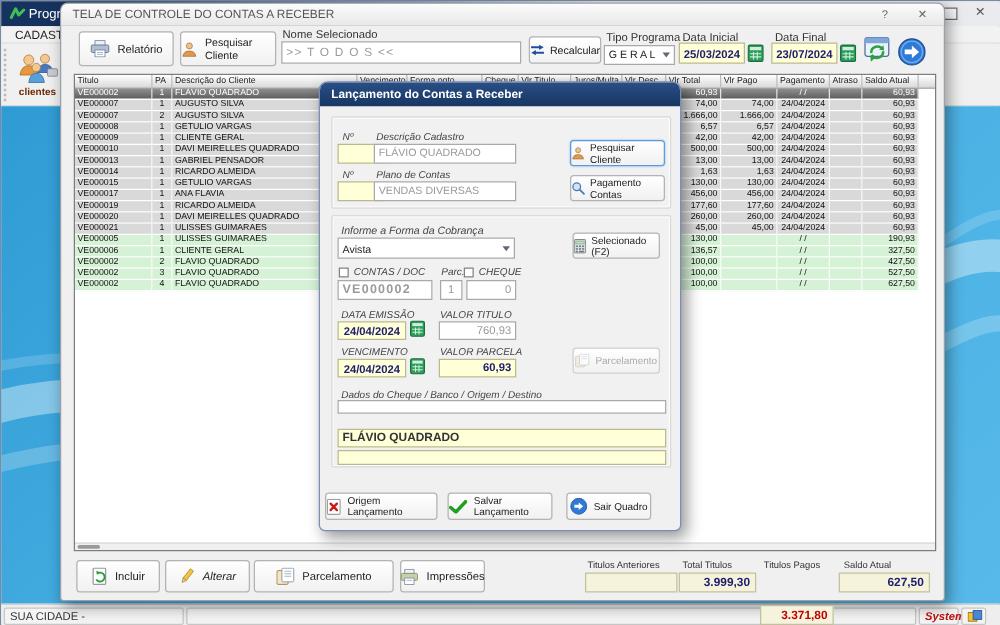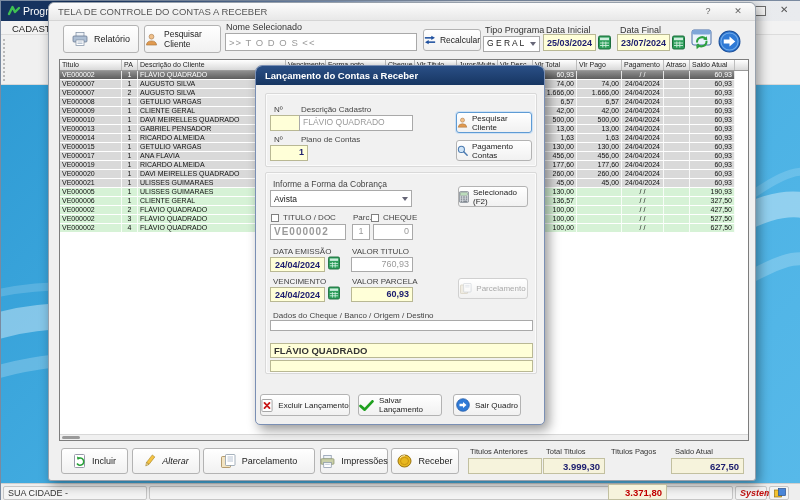--- a/index.html
+++ b/index.html
@@ -66,21 +66,21 @@
   .sum-field { position:absolute; height:16px; background:#f6f3dc; border:1px solid #c2c0a0; font-size:9.5px; font-weight:bold; text-align:right; padding:2px 4px; }
   .sum-navy { color:var(--value-navy); } .sum-red { color:var(--value-red); }
 
   
   #dialog { position:absolute; left:255px; top:65px; width:290px; height:360px; background:#f0f0f0;
     border:1px solid #7a8fb4; border-radius:7px 7px 5px 5px; box-shadow:4px 5px 12px rgba(0,0,0,.4); }
   #dlg-titlebar { position:absolute; left:0; top:0; width:100%; height:19px; background:linear-gradient(#2a4f86,#173662);
     border-radius:6px 6px 0 0; }
   #dlg-title { position:absolute; left:9px; top:4px; font-size:9.5px; font-weight:bold; color:#fff; }
   .groupbox { position:absolute; border:1px solid #d9d9d9; box-shadow:inset 0 0 0 1px #fbfbfb; border-radius:2px; background:#f1f1f1; }
-  .dlg-lbl { position:absolute; font-size:8px; color:#444; white-space:nowrap; }
+  .dlg-lbl { position:absolute; font-size:8px; color:#444; white-space:nowrap;font-style:italic; }
   .checkbox { position:absolute; width:8px; height:8px; background:#fff; border:1px solid #808080; }
 
   svg { display:block; flex:none; }
 </style>
 </head>
 <body>
 
 <div id="bg-window">
   <div id="bg-titlebar">
     <span class="abs" style="left:6px;top:3px;">
@@ -90,20 +90,34 @@
     </span>
     <span id="bg-title">Programa F</span>
     <span class="abs" style="left:754px;top:5px;width:11px;height:10px;border:1px solid #6d6d6d;background:#f6f6f6;"></span>
     <span class="abs" style="left:779px;top:3px;font-size:10px;color:#555;">✕</span>
   </div>
   <div id="bg-menubar">
     <span id="bg-menu-item">CADASTROS</span>
   </div>
   <div id="bg-toolbar">
     <span id="toolbar-grip"></span>
+    <div id="clientes-btn">
+      <span>
+        <svg width="34" height="26" viewBox="0 0 34 26">
+          <circle cx="10" cy="6" r="4" fill="#f3c78e" stroke="#a8783c" stroke-width=".6"></circle>
+          <path d="M3 18 Q4 10.5 10 10.5 Q16 10.5 17 18 Z" fill="#e8973c" stroke="#a86a20" stroke-width=".6"></path>
+          <circle cx="23" cy="5" r="3.6" fill="#f3c78e" stroke="#a8783c" stroke-width=".6"></circle>
+          <path d="M17 16 Q18 9.5 23 9.5 Q28.5 9.5 29.5 16 Z" fill="#4a78c0" stroke="#2c4f88" stroke-width=".6"></path>
+          <rect x="25" y="13" width="8" height="6" rx="1" fill="#c9ccd4" stroke="#7a7f8a" stroke-width=".6"></rect>
+          <circle cx="16" cy="12" r="3.4" fill="#f3c78e" stroke="#a8783c" stroke-width=".6"></circle>
+          <path d="M10 24 Q11 16.5 16 16.5 Q21.5 16.5 22.5 24 Z" fill="#58a0d8" stroke="#2f6ea0" stroke-width=".6"></path>
+        </svg>
+      </span>
+      <span id="clientes-label">clientes</span>
+    </div>
   </div>
   <div id="bg-body">
     <svg width="800" height="398" viewBox="0 0 800 398" preserveAspectRatio="none">
       <path d="M-30 250 C 140 180 330 330 520 250 S 760 90 830 130" stroke="rgba(255,255,255,.38)" stroke-width="26" fill="none"></path>
       <path d="M-30 295 C 170 225 350 350 560 275 S 780 150 830 185" stroke="rgba(255,255,255,.22)" stroke-width="13" fill="none"></path>
       <path d="M-30 215 C 150 160 320 290 540 215 S 770 60 830 95" stroke="rgba(255,255,255,.16)" stroke-width="8" fill="none"></path>
     </svg>
   </div>
   <div id="bg-statusbar">
     <span class="status-cell" id="status-left">SUA CIDADE -</span>
@@ -569,30 +583,20 @@
     <span>
       <svg width="15" height="13" viewBox="0 0 16 14">
           <rect x="4" y="0.5" width="8" height="3.8" fill="#eef2f7" stroke="#7a8aa0" stroke-width=".7"></rect>
           <rect x="1" y="4" width="14" height="6" rx="1" fill="#c9cfa8" stroke="#808a60" stroke-width=".7"></rect>
           <rect x="4" y="8" width="8" height="5.5" fill="#fff" stroke="#7a8aa0" stroke-width=".7"></rect>
           <line x1="5.5" y1="10" x2="10.5" y2="10" stroke="#9aabc0" stroke-width=".7"></line>
         </svg>
     </span>
     <span>Impressões</span>
   </div>
-  <div class="btn abs" style="left:342px;top:445px;width:68px;height:26px;">
-    <span>
-      <svg width="15" height="14" viewBox="0 0 15 14">
-          <ellipse cx="7.5" cy="7" rx="6.5" ry="6" fill="#e8b820" stroke="#9a7410"></ellipse>
-          <ellipse cx="7.5" cy="7" rx="4" ry="3.6" fill="none" stroke="#c89410" stroke-width="1"></ellipse>
-          <path d="M3 4 a6 5 0 0 1 5-2.5" stroke="#fff" stroke-width="1" fill="none" opacity=".7"></path>
-        </svg>
-    </span>
-    <span>Receber</span>
-  </div>
 
   <span class="sum-label" style="left:421px;top:444px;">Titulos Anteriores</span>
   <div class="sum-field" style="left:419px;top:455px;width:74px;"></div>
   <span class="sum-label" style="left:497px;top:444px;">Total Titulos</span>
   <div class="sum-field sum-navy" style="left:494px;top:455px;width:62px;">3.999,30</div>
   <span class="sum-label" style="left:562px;top:444px;">Titulos Pagos</span>
   <div class="sum-field sum-red" style="left:559px;top:455px;width:59px;margin-top:26px;">3.371,80</div>
   <span class="sum-label" style="left:626px;top:444px;">Saldo Atual</span>
   <div class="sum-field sum-navy" style="left:622px;top:455px;width:73px;">627,50</div>
 </div>
@@ -613,20 +617,21 @@
           <circle cx="7" cy="4" r="2.6" fill="#f0c08a" stroke="#a07040" stroke-width=".6"></circle>
           <path d="M1.5 13 Q2 8.5 7 8.5 Q12 8.5 12.5 13 Z" fill="#e09a50" stroke="#a06a30" stroke-width=".6"></path>
         </svg>
     </span>
     <span style="font-size:8px;">Pesquisar Cliente</span>
   </div>
 
   <span class="dlg-lbl" style="left:18px;top:69px;">Nº</span>
   <div class="yfield abs r" style="left:14px;top:79px;width:38px;height:16px;">1</div>
   <span class="dlg-lbl" style="left:45px;top:69px;">Plano de Contas</span>
+  <div class="field abs readonly" style="left:43px;top:79px;width:114px;height:16px;font-size:8.5px;">VENDAS DIVERSAS</div>
   <div class="btn abs small" style="left:200px;top:74px;width:76px;height:21px;gap:4px;">
     <span>
       <svg width="11" height="11" viewBox="0 0 13 13">
           <circle cx="5.2" cy="5.2" r="3.6" fill="#cfe4f7" stroke="#4a7ab0" stroke-width="1.2"></circle>
           <line x1="8" y1="8" x2="12" y2="12" stroke="#4a7ab0" stroke-width="1.7" stroke-linecap="round"></line>
         </svg>
     </span>
     <span style="font-size:8px;">Pagamento Contas</span>
   </div>
 
@@ -650,21 +655,21 @@
             <rect x="8" y="8.8" width="2" height="1.5"></rect>
             <rect x="2" y="11.3" width="2" height="1.5"></rect>
             <rect x="5" y="11.3" width="5" height="1.5"></rect>
           </g>
         </svg>
     </span>
     <span style="font-size:8px;">Selecionado (F2)</span>
   </div>
 
   <span class="checkbox" style="left:15px;top:148px;"></span>
-  <span class="dlg-lbl" style="left:27px;top:147px;">TITULO / DOC</span>
+  <span class="dlg-lbl" style="left:27px;top:147px;">CONTAS / DOC</span>
   <span class="dlg-lbl" style="left:97px;top:147px;">Parc.</span>
   <span class="checkbox" style="left:115px;top:148px;"></span>
   <span class="dlg-lbl" style="left:127px;top:147px;">CHEQUE</span>
 
   <div class="field abs" style="left:14px;top:158px;width:76px;height:16px;font-size:10px;font-weight:bold;color:#9a9a9a;letter-spacing:1px;">VE000002</div>
   <div class="field abs c" style="left:96px;top:158px;width:18px;height:16px;color:#9a9a9a;">1</div>
   <div class="field abs r" style="left:117px;top:158px;width:40px;height:16px;color:#9a9a9a;">0</div>
 
   <span class="dlg-lbl" style="left:17px;top:181px;">DATA EMISSÃO</span>
   <span class="dlg-lbl" style="left:96px;top:181px;">VALOR TITULO</span>
@@ -720,21 +725,21 @@
   <div class="yfield abs" style="left:14px;top:277px;width:263px;height:15px;font-size:9.5px;color:#333;">FLÁVIO QUADRADO</div>
   <div class="yfield abs" style="left:14px;top:294px;width:263px;height:12px;"></div>
 
   <div class="btn abs small" style="left:4px;top:328px;width:90px;height:22px;gap:5px;">
     <span>
       <svg width="12" height="13" viewBox="0 0 13 14">
           <rect x="1" y="0.5" width="11" height="13" rx="1" fill="#fff" stroke="#a0a0a0"></rect>
           <path d="M3.8 4.2 L9.2 9.8 M9.2 4.2 L3.8 9.8" stroke="#c81818" stroke-width="2" stroke-linecap="round"></path>
         </svg>
     </span>
-    <span style="font-size:8px;">Excluir Lançamento</span>
+    <span style="font-size:8px;">Origem Lançamento</span>
   </div>
   <div class="btn abs small" style="left:102px;top:328px;width:84px;height:22px;gap:5px;">
     <span>
       <svg width="15" height="11" viewBox="0 0 16 12">
           <path d="M1.5 6.5 L6 10.5 L14.5 1.5" fill="none" stroke="#1fa01f" stroke-width="3" stroke-linecap="round" stroke-linejoin="round"></path>
         </svg>
     </span>
     <span style="font-size:8px;">Salvar Lançamento</span>
   </div>
   <div class="btn abs small" style="left:197px;top:328px;width:68px;height:22px;gap:5px;">

